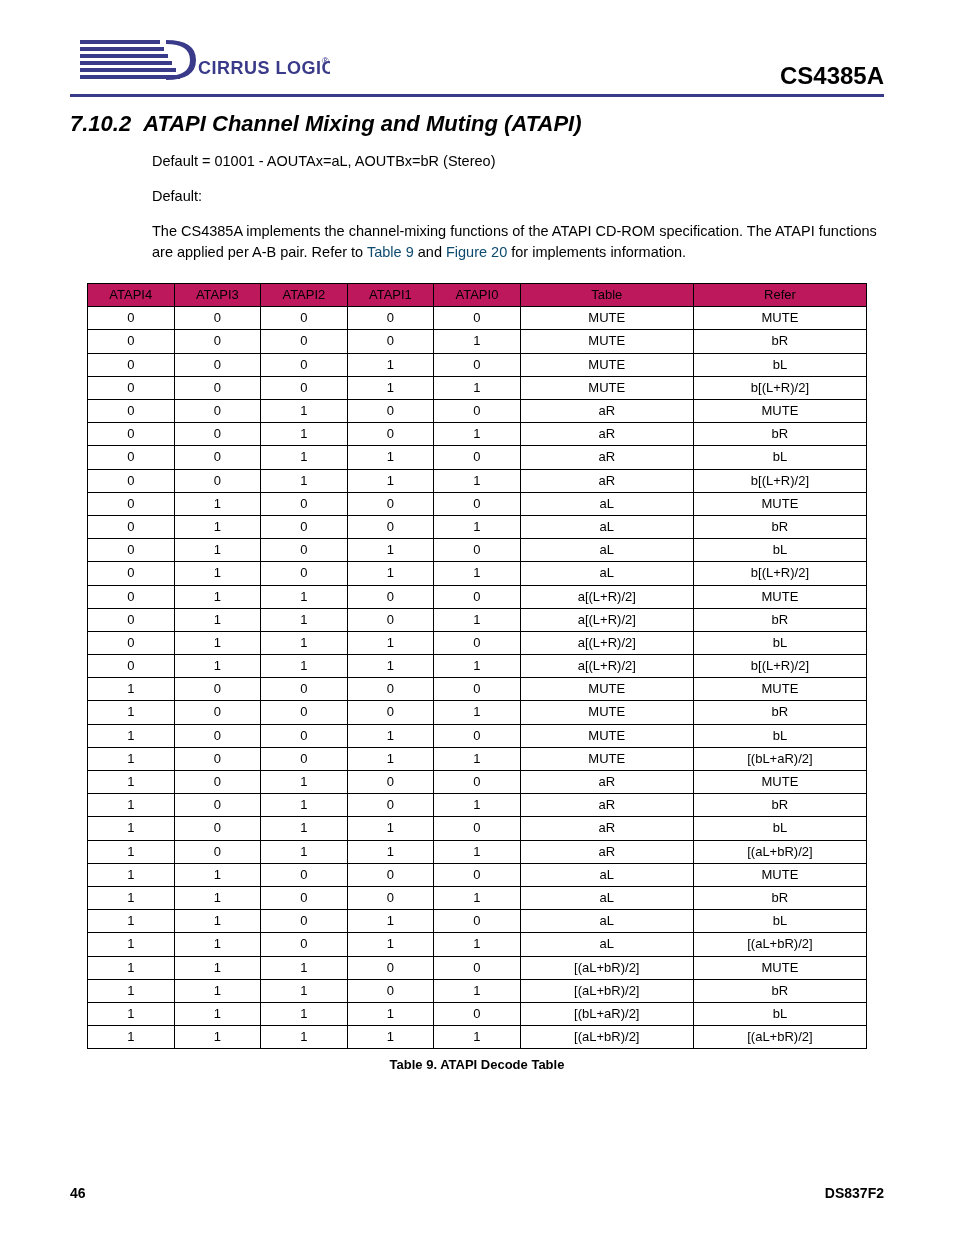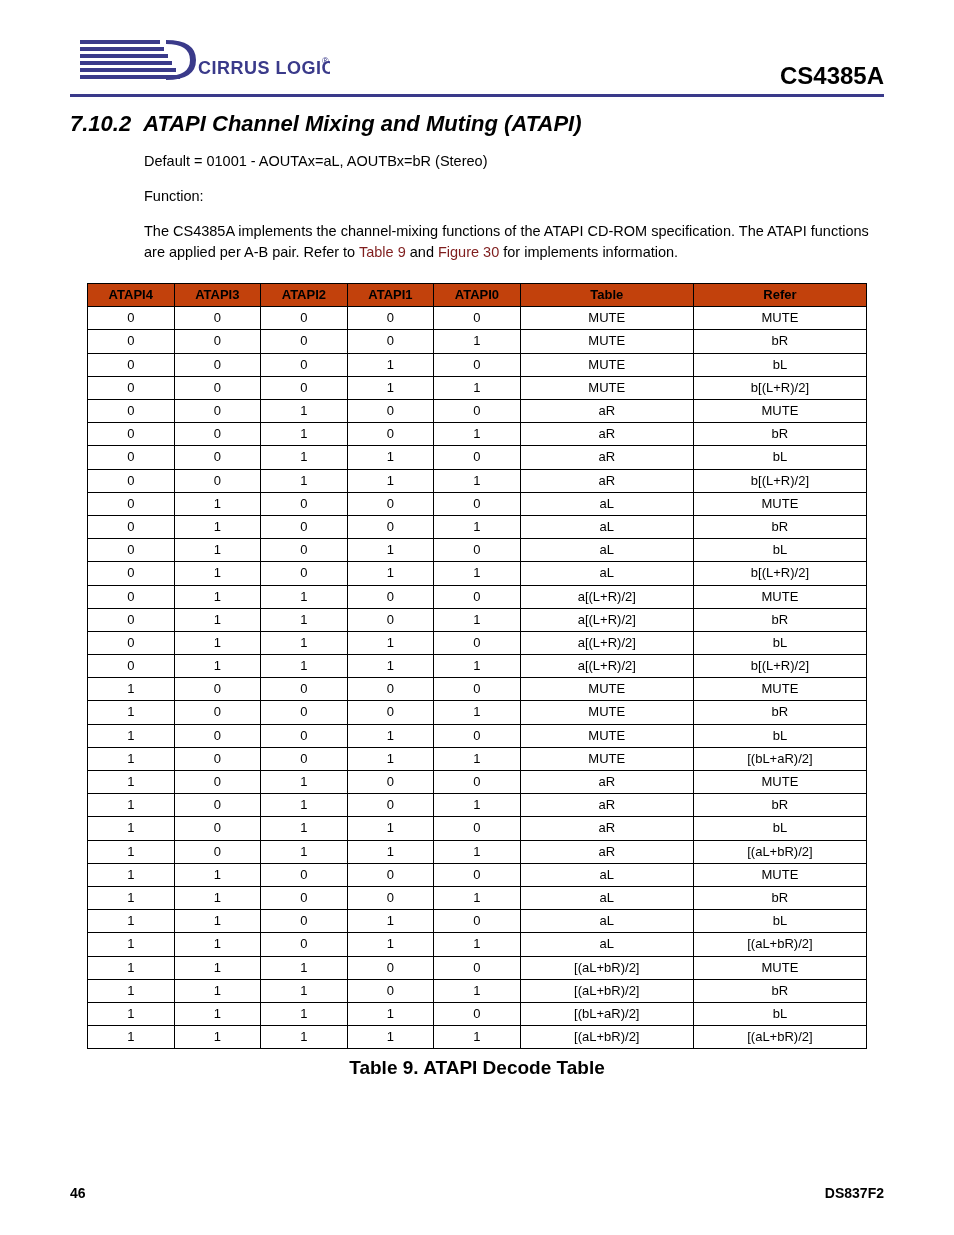--- a/index.html
+++ b/index.html
@@ -39,45 +39,45 @@
     font-weight: bold;
     font-size: 22px;
     margin-bottom: 14px;
   }
   .section-number { margin-right: 12px; }
   .body-block {
     padding-left: 66px;
     font-size: 14.5px;
     line-height: 1.45;
   }
-  .body-block p { margin: 0 0 14px 8px; }
-  .link { color: #7f1d1d; }
+  .body-block p { margin: 0 0 14px 16px; }
+  .link { color: #0c4a6e; }
   table.atapi {
     border-collapse: collapse;
     margin: 20px auto 8px auto;
     font-size: 13px;
     width: 100%;
     max-width: 780px;
   }
   table.atapi th, table.atapi td {
     border: 1px solid #000;
     padding: 2px 6px;
     text-align: center;
     line-height: 1.4;
   }
   table.atapi th {
-    font-weight: bold;
-    background: #c2410c;
+    font-weight: normal;
+    background: #be185d;
   }
   table.atapi th.wide, table.atapi td.wide { width: 22%; }
   table.atapi th.narrow, table.atapi td.narrow { width: 11%; }
   .table-caption {
     text-align: center;
     font-weight: bold;
-    font-size: 19px;
+    font-size: 13px;
     margin-top: 6px;
   }
   .footer {
     position: absolute;
     bottom: 34px;
     left: 70px;
     right: 70px;
     display: flex;
     justify-content: space-between;
     font-weight: bold;
@@ -107,23 +107,23 @@
     </div>
     <div class="doc-title">CS4385A</div>
   </div>
 
   <div class="section-heading">
     <span class="section-number">7.10.2</span><span>ATAPI Channel Mixing and Muting (ATAPI)</span>
   </div>
 
   <div class="body-block">
     <p>Default = 01001 - AOUTAx=aL, AOUTBx=bR (Stereo)</p>
-    <p>Function:</p>
+    <p>Default:</p>
     <p>
-      <span>The CS4385A implements the channel-mixing functions of the ATAPI CD-ROM specification. The ATAPI functions are applied per A-B pair. Refer to </span><a class="link">Table 9</a><span> and </span><a class="link">Figure 30</a><span> for implements information.</span>
+      <span>The CS4385A implements the channel-mixing functions of the ATAPI CD-ROM specification. The ATAPI functions are applied per A-B pair. Refer to </span><a class="link">Table 9</a><span> and </span><a class="link">Figure 20</a><span> for implements information.</span>
     </p>
   </div>
 
   <table class="atapi">
     <thead>
       <tr>
         <th class="narrow">ATAPI4</th>
         <th class="narrow">ATAPI3</th>
         <th class="narrow">ATAPI2</th>
         <th class="narrow">ATAPI1</th>

